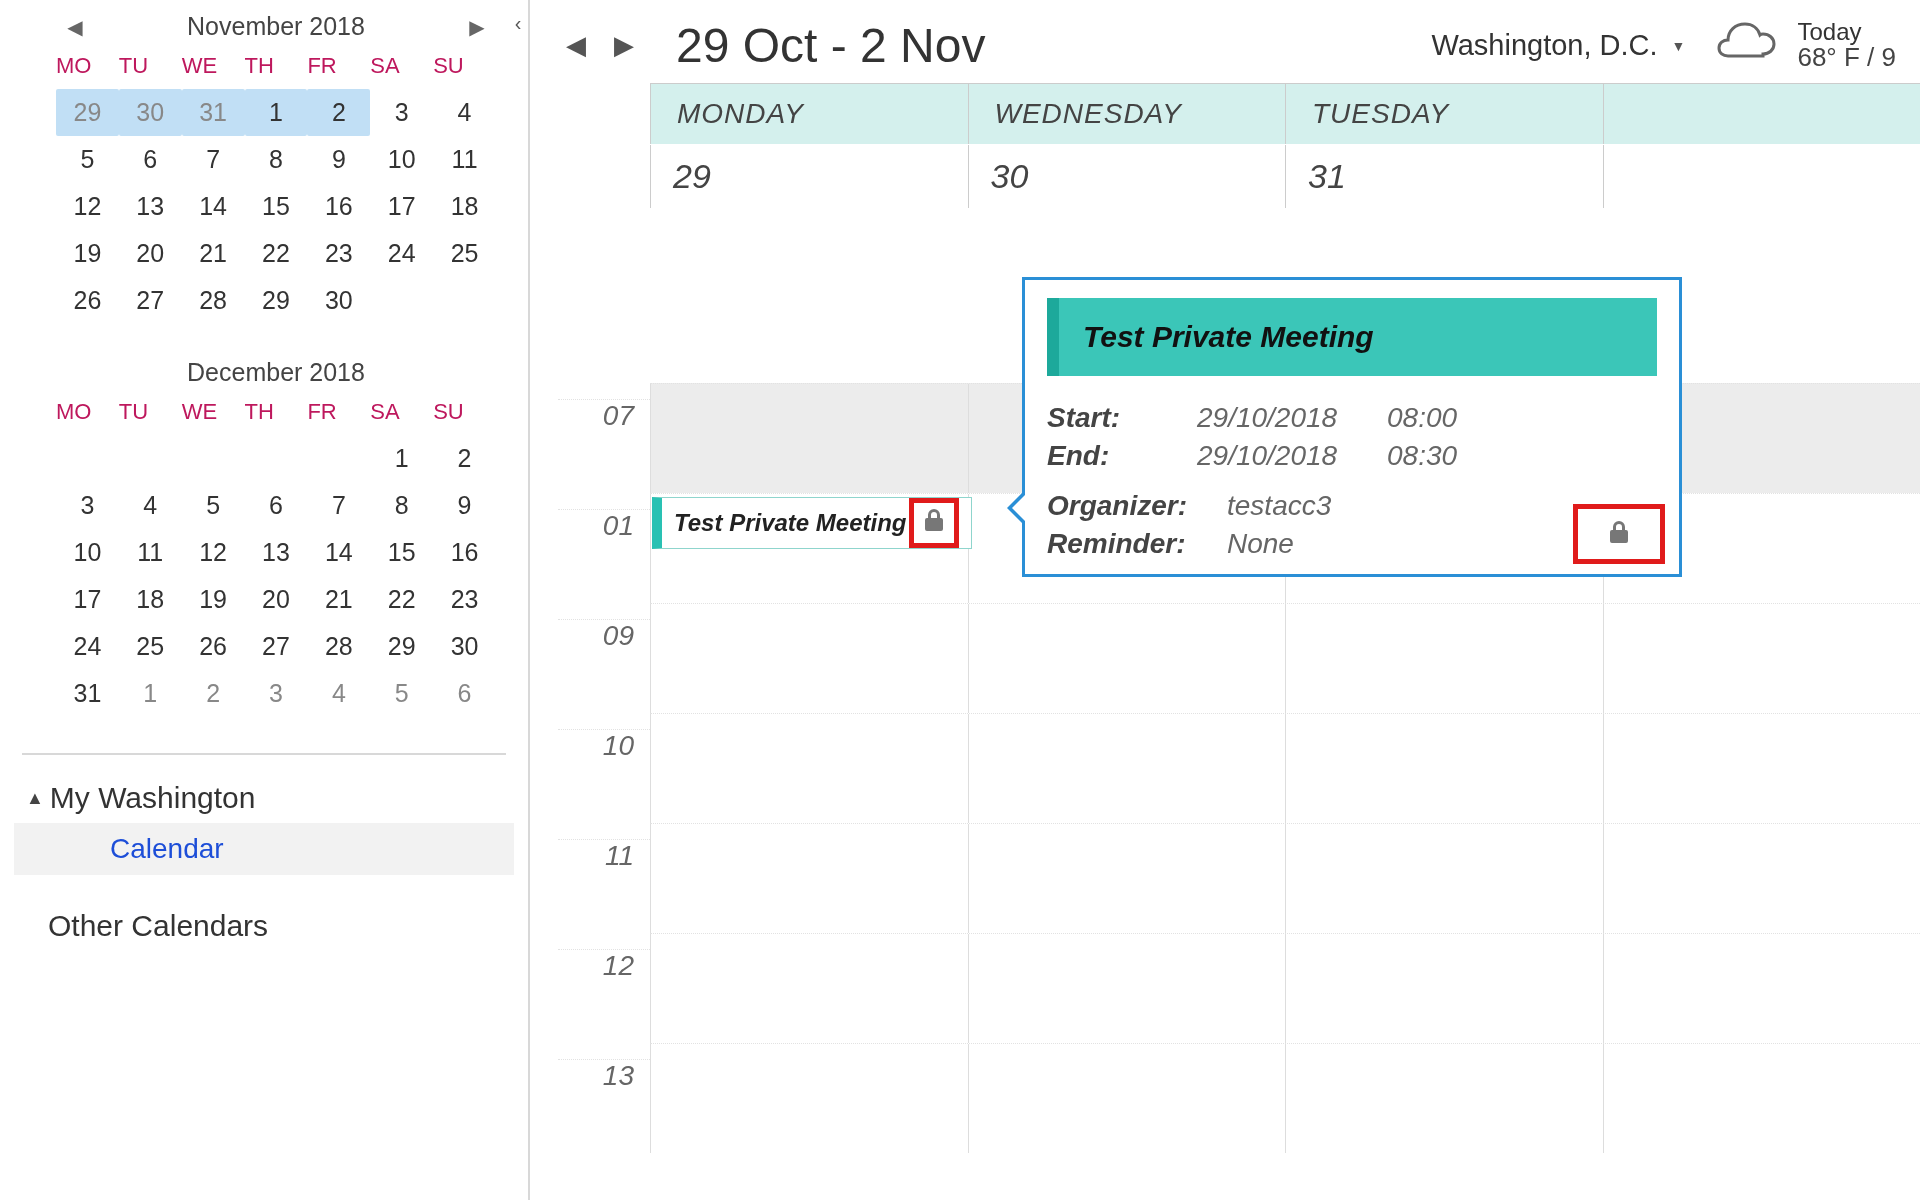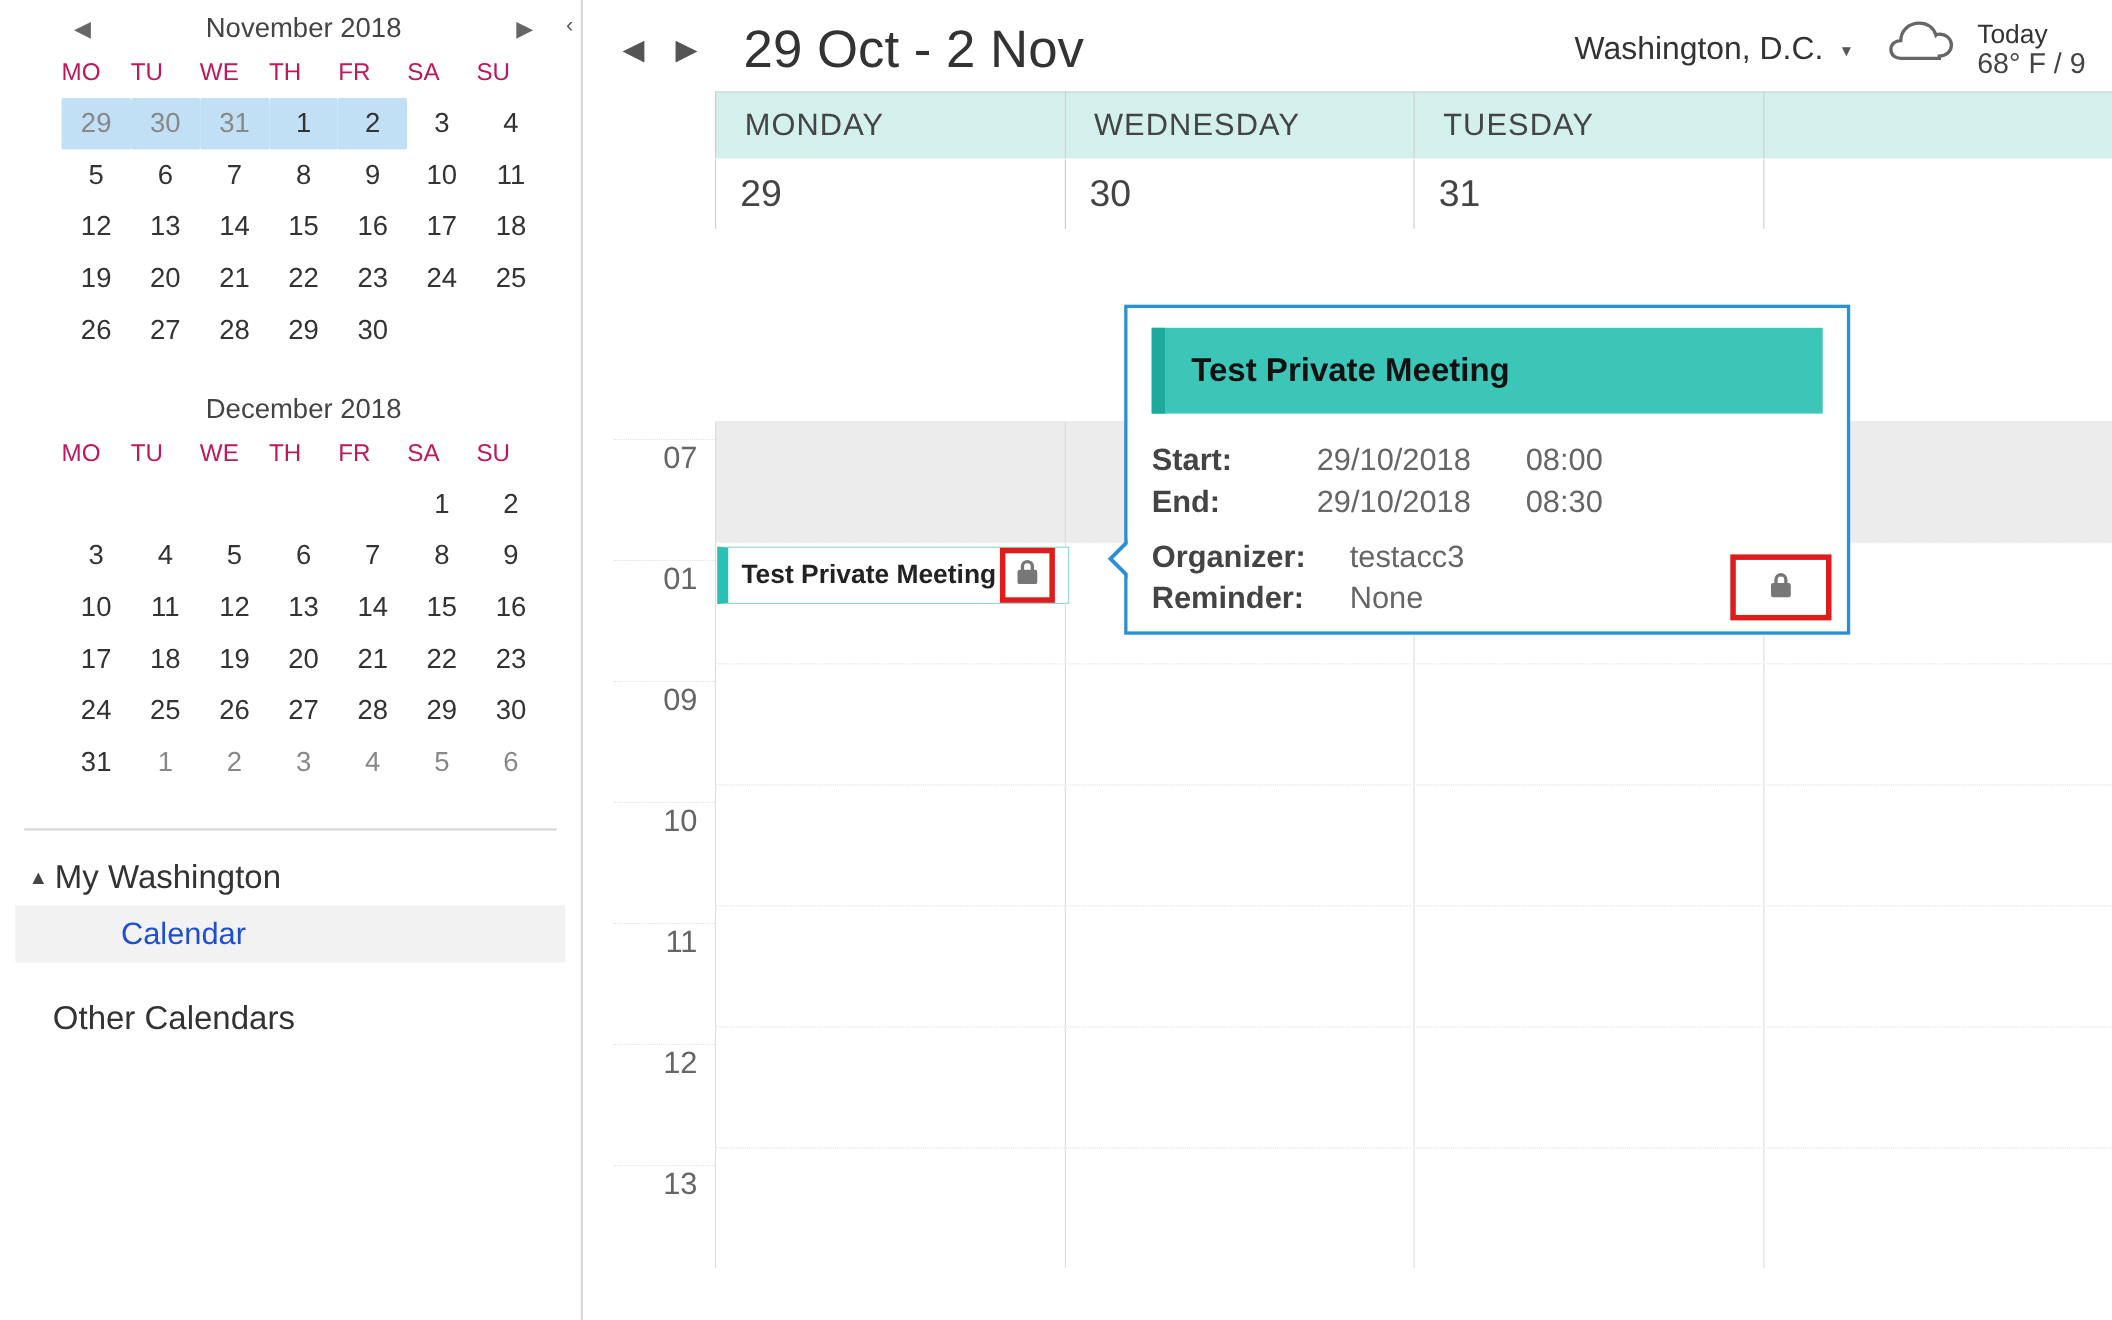--- a/index.html
+++ b/index.html
@@ -24,27 +24,27 @@
 .cal-item { padding: 10px 26px 10px 96px; font-size: 28px; color: #1d4ed8; background: #f2f2f2; margin: 4px 14px 4px 14px; }
 .group-sub { padding: 30px 26px 4px 48px; font-size: 30px; color: #333; }
 
 
 .main { flex: 1; display: flex; flex-direction: column; position: relative; }
 .topbar { display: flex; align-items: center; padding: 18px 20px 10px 36px; }
 .topbar .nav-arrows { display: flex; gap: 28px; font-size: 26px; color: #555; margin-right: 42px; }
 .topbar .range { font-size: 48px; font-weight: 300; color: #333; flex: 1; }
 .topbar .loc { display: flex; align-items: center; gap: 14px; font-size: 29px; color: #333; margin-right: 30px; }
 .topbar .loc .dd { font-size: 14px; color: #555; }
-.weather { display: flex; gap: 18px; margin-right: 4px; }
+.weather { display: flex; align-items: center; gap: 18px; margin-right: 4px; }
 .weather .icon svg { width: 64px; height: 42px; }
 .weather .txt { display: flex; flex-direction: column; line-height: 1.05; }
 .weather .today { font-size: 24px; color: #333; }
 .weather .temps { font-size: 26px; color: #444; }
 
-.grid-wrap { flex: 1; position: relative; overflow: hidden; padding-left: 28px; }
+.grid-wrap { flex: 1; position: relative; overflow: hidden; padding-left: 28px; font-style: italic; }
 .cols { display: grid; grid-template-columns: 92px repeat(4, 1fr); position: absolute; left: 28px; right: 0; top: 0; }
 .cols .head { background: #d4f0ed; border-top: 1px solid #ccc; border-left: 1px solid #ccc; padding: 14px 26px; font-size: 28px; color: #444; letter-spacing: 1px; text-align: left; }
 .cols .head:first-child { background: transparent; border: none; }
 .cols .datec { border-left: 1px solid #ccc; padding: 12px 22px; font-size: 34px; color: #444; }
 .cols .datec:first-child { border: none; }
 .timecol { position: absolute; left: 28px; top: 316px; width: 92px; }
 .timeslot { height: 110px; text-align: right; padding-right: 16px; font-size: 28px; color: #666; border-top: 1px dotted #e2e2e2; }
 .gridlines { position: absolute; left: 120px; right: 0; top: 300px; }
 .row { height: 110px; border-top: 1px dotted #e2e2e2; display: grid; grid-template-columns: repeat(4, 1fr); }
 .row.shade { background: #ececec; }

